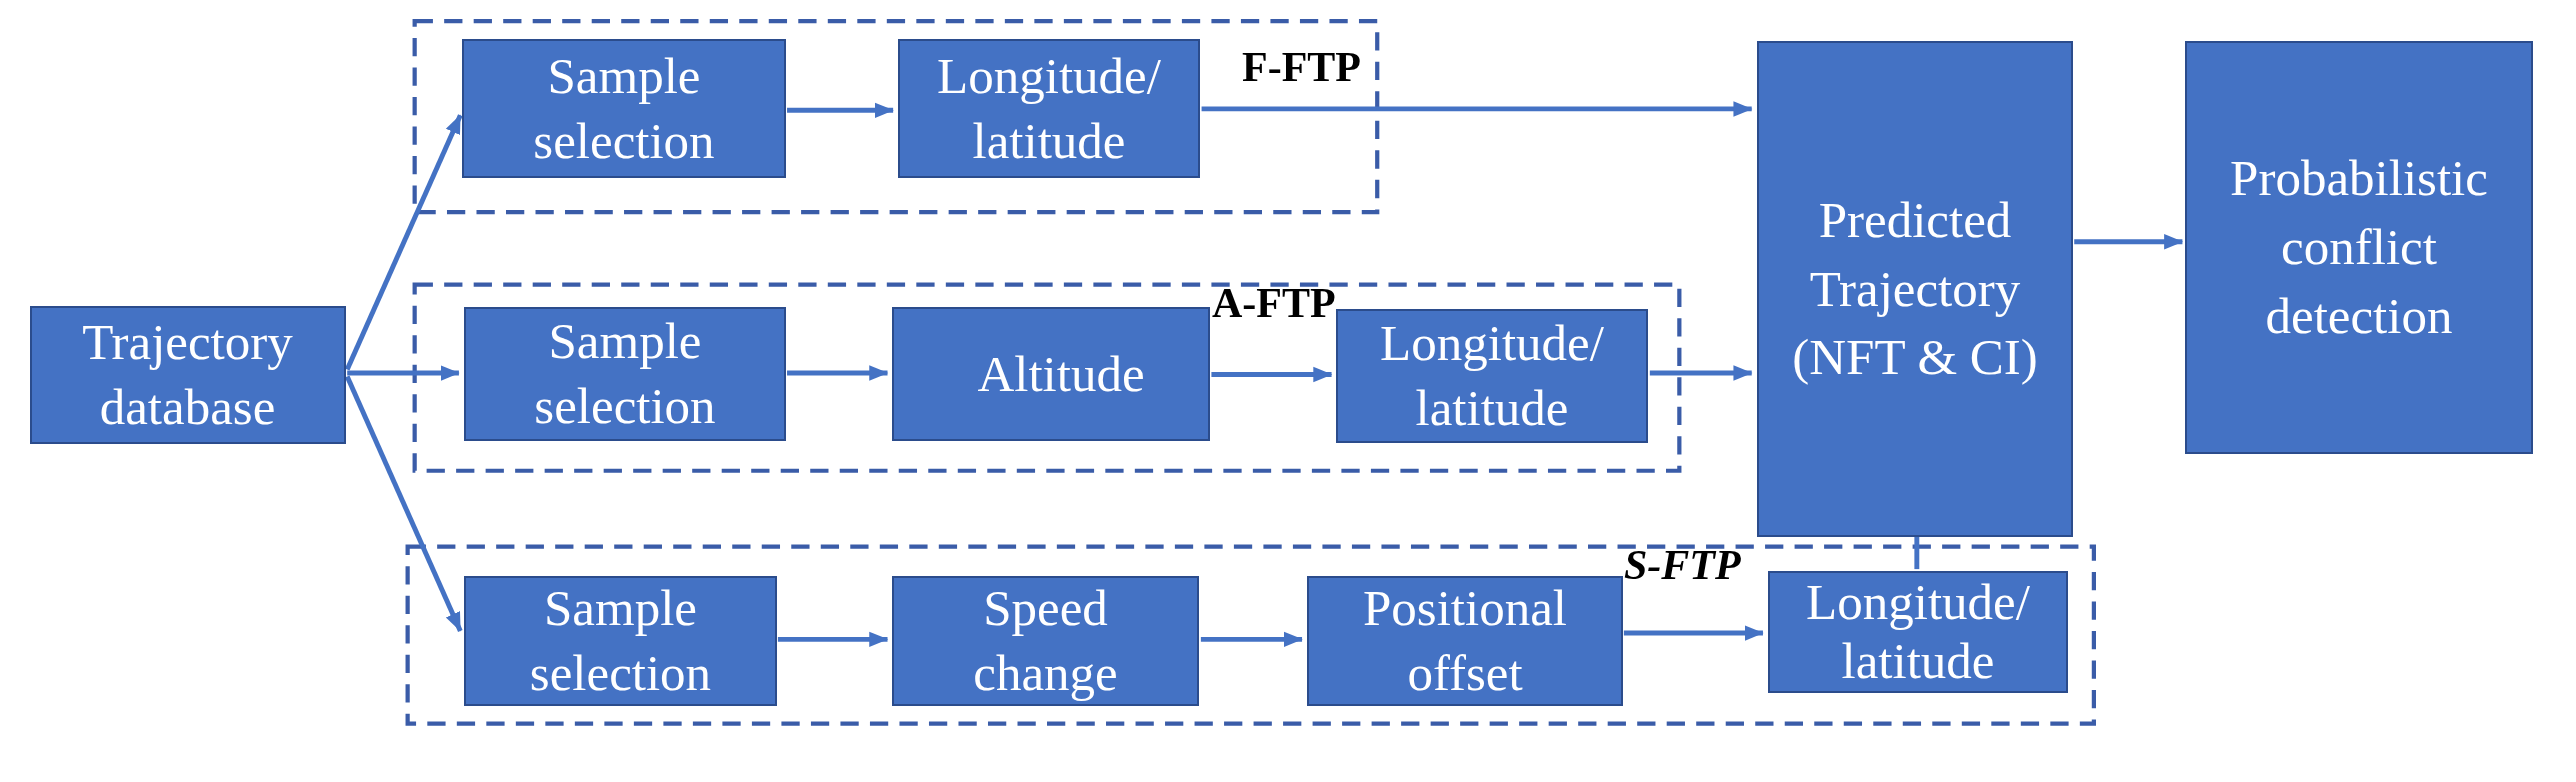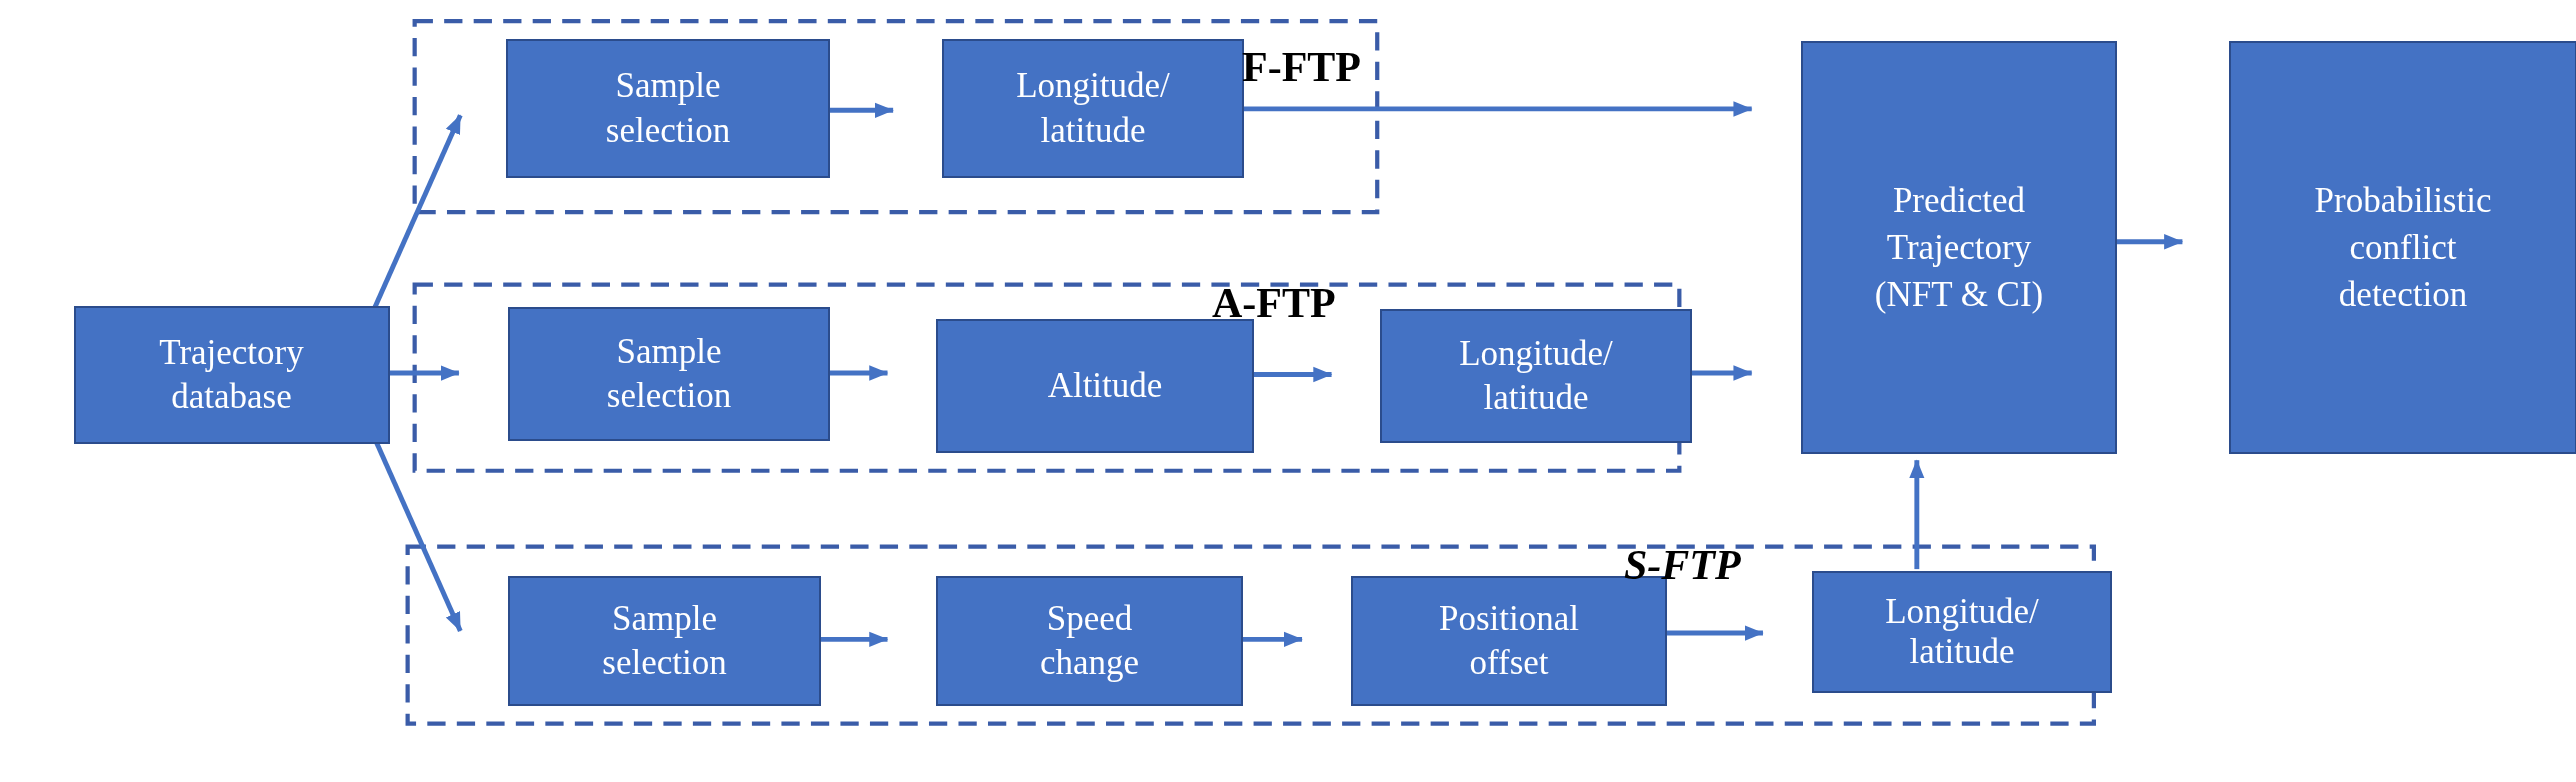--- a/index.html
+++ b/index.html
@@ -22,21 +22,21 @@
   #connectors{position:absolute;left:0;top:0;width:2576px;height:782px;}
   .arrow-line{stroke:var(--arrow);stroke-width:7;fill:none;}
   .dash-rect{fill:none;stroke:var(--dash-border);stroke-width:6;stroke-dasharray:26 16;}
   .box{
     position:absolute;box-sizing:border-box;
     display:flex;align-items:center;justify-content:center;
     text-align:center;white-space:pre-line;
     background:var(--box-fill);
     border:2.8px solid var(--box-border);
     color:var(--box-text);
-    font-size:35px;line-height:1.27;margin-left:44px;
+    font-size:51px;line-height:1.27;
   }
   .box.big{line-height:1.35;}
   .box.short{line-height:1.15;}
   .flabel{
     position:absolute;
     font-size:42px;line-height:1;font-weight:bold;
     color:var(--label-text);
     white-space:nowrap;
   }
 </style>
@@ -78,34 +78,34 @@
   <div class="box" style="left:29.5px;top:306px;width:316px;height:138px;">Trajectory
 database</div>
 
   <div class="box" style="left:462px;top:39px;width:324px;height:139px;">Sample
 selection</div>
   <div class="box" style="left:898px;top:39px;width:302px;height:139px;">Longitude/
 latitude</div>
 
   <div class="box" style="left:464px;top:307px;width:322px;height:134px;">Sample
 selection</div>
-  <div class="box" style="left:892px;top:319px;width:318px;height:134px;padding-left:20px;">Altitude</div>
+  <div class="box" style="left:892px;top:307px;width:318px;height:134px;padding-left:20px;">Altitude</div>
   <div class="box" style="left:1336px;top:309px;width:312px;height:134px;">Longitude/
 latitude</div>
 
   <div class="box" style="left:464px;top:576px;width:313px;height:130px;">Sample
 selection</div>
   <div class="box" style="left:1307px;top:576px;width:316px;height:130px;">Positional
 offset</div>
   <div class="box" style="left:892px;top:576px;width:307px;height:130px;">Speed
 change</div>
   <div class="box short" style="left:1768px;top:571px;width:300px;height:122px;">Longitude/
 latitude</div>
 
-  <div class="box big" style="left:1757px;top:41px;width:316px;height:413px;">Predicted
+  <div class="box big" style="left:1757px;top:41px;width:316px;height:496px;">Predicted
 Trajectory
 (NFT &amp; CI)</div>
   <div class="box big" style="left:2185px;top:41px;width:348px;height:413px;">Probabilistic
 conflict
 detection</div>
 
   <div class="flabel" style="left:1242px;top:46px;">F-FTP</div>
   <div class="flabel" style="left:1212px;top:282px;">A-FTP</div>
   <div class="flabel" style="left:1624px;top:544px;font-style:italic;">S-FTP</div>
 

